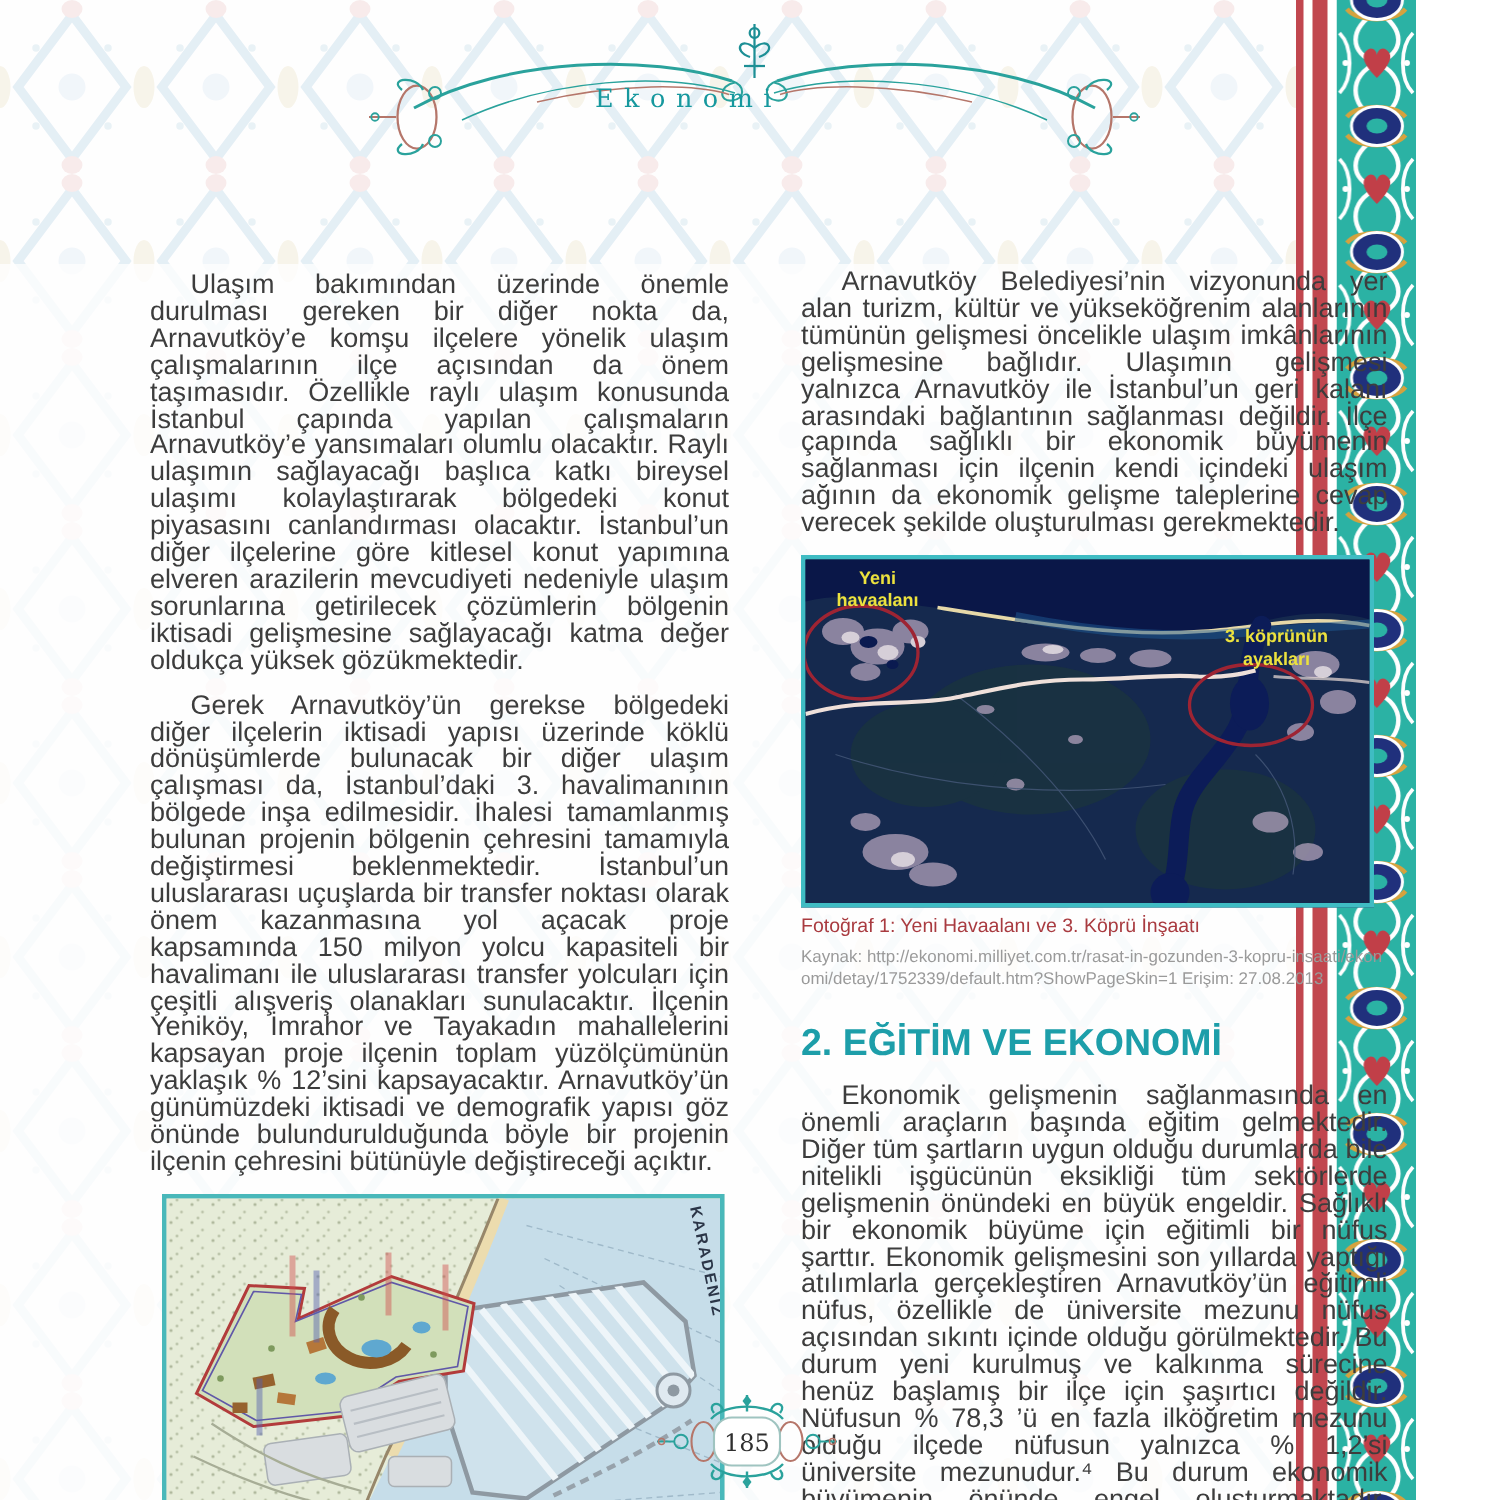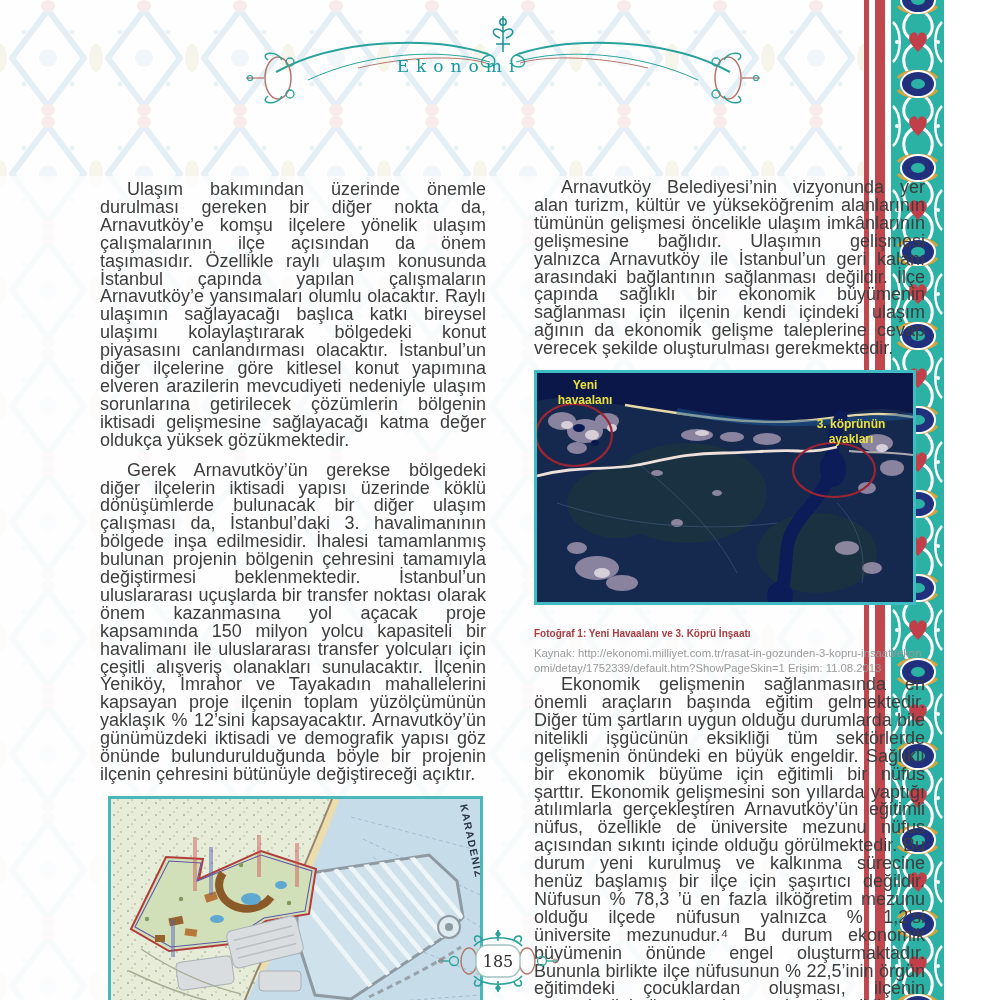--- a/index.html
+++ b/index.html
@@ -13,21 +13,21 @@
   
   .col-left{position:absolute;left:100px;top:181px;width:386px;}
   .col-right{position:absolute;left:534px;top:179px;width:391px;}
   p.body-text{margin:0 0 12px 0;font-size:18px;line-height:17.9px;color:#3d3d3d;
     text-align:justify;text-indent:27px;hyphens:auto;}
   
   .figure-map{margin:4px 0 0 8px;width:369px;height:216px;border:3px solid #49b8ba;
     display:block;background:#e6ecd8;}
   .fig-caption{color:#a93b40;font-weight:bold;font-size:12.5px;margin:10px 0 0 8px;font-family:Liberation Mono, monospace;}
   .photo{display:block;width:376px;height:229px;border:3px solid #3fbcc3;background:#15294e;}
-  .photo-caption{color:#a93b40;font-weight:bold;font-size:10px;margin-top:23px;}
+  .photo-caption{color:#a93b40;font-weight:normal;font-size:13px;margin-top:4px;}
   .photo-source{color:#9a9a9a;font-size:11.3px;line-height:15px;margin-top:7px;
     word-break:break-all;text-align:left;}
   h2.section{color:#1d9ea9;font-size:25px;margin:20px 0 12px 0;font-weight:bold;
     font-stretch:condensed;}
   .footnote-block{margin-top:12px;border-top:1px solid #c6c6c6;padding-top:7px;
     font-size:11.3px;color:#555;}
   .footnote-block .fn-marker{margin-right:9px;}
   
   .side-border{position:absolute;right:0;top:0;width:80px;height:1000px;background:#ffffff;}
   .side-border .stripe{position:absolute;top:0;height:1000px;background:#c1474f;}
@@ -292,22 +292,23 @@
       <ellipse cx="297" cy="97" rx="41" ry="27" fill="none" stroke="#9e2433" stroke-width="2.2"></ellipse>
 
       <g font-family="Liberation Sans, sans-serif" font-size="12" font-weight="bold" fill="#ece23e" text-anchor="middle">
         <text x="48" y="16">Yeni</text>
         <text x="48" y="31">havaalanı</text>
         <text x="314" y="55">3. köprünün</text>
         <text x="314" y="70">ayakları</text>
       </g>
     </svg>
     <div class="photo-caption">Fotoğraf 1: Yeni Havaalanı ve 3. Köprü İnşaatı</div>
-    <div class="photo-source">Kaynak: http://ekonomi.milliyet.com.tr/rasat-in-gozunden-3-kopru-insaati/ekonomi/detay/1752339/default.htm?ShowPageSkin=1 Erişim: 11.08.2013</div>
-
+    <div class="photo-source">Kaynak: http://ekonomi.milliyet.com.tr/rasat-in-gozunden-3-kopru-insaati/ekonomi/detay/1752339/default.htm?ShowPageSkin=1 Erişim: 27.08.2013</div>
+
+    <h2 class="section">2. EĞİTİM VE EKONOMİ</h2>
     <p class="body-text">Ekonomik gelişmenin sağlanmasında en önemli araçların başında eğitim gelmektedir. Diğer tüm şartların uygun olduğu durumlarda bile nitelikli işgücünün eksikliği tüm sektörlerde gelişmenin önündeki en büyük engeldir. Sağlıklı bir ekonomik büyüme için eğitimli bir nüfus şarttır. Ekonomik gelişmesini son yıllarda yaptığı atılımlarla gerçekleştiren Arnavutköy’ün eğitimli nüfus, özellikle de üniversite mezunu nüfus açısından sıkıntı içinde olduğu görülmektedir. Bu durum yeni kurulmuş ve kalkınma sürecine henüz başlamış bir ilçe için şaşırtıcı değildir. Nüfusun % 78,3 ’ü en fazla ilköğretim mezunu olduğu ilçede nüfusun yalnızca % 1,2’si üniversite mezunudur.⁴ Bu durum ekonomik büyümenin önünde engel oluşturmaktadır. Bununla birlikte ilçe nüfusunun % 22,5’inin örgün eğitimdeki çocuklardan oluşması, ilçenin potansiyelini göstermesi açısından önemlidir.</p>
 
     <div class="footnote-block">
       <span class="fn-marker">4</span><span>http://www.arnavutkoy.bel.tr/icerik/633/1739/egitim-durumu.aspx</span>
     </div>
   </div>
 
   <svg class="footer-ornament" width="164" height="66" viewBox="0 0 164 66">
     <g fill="none" stroke="#2aa29c" stroke-width="1.6">
       <path d="M58,18 C68,7 96,7 106,18"></path>

